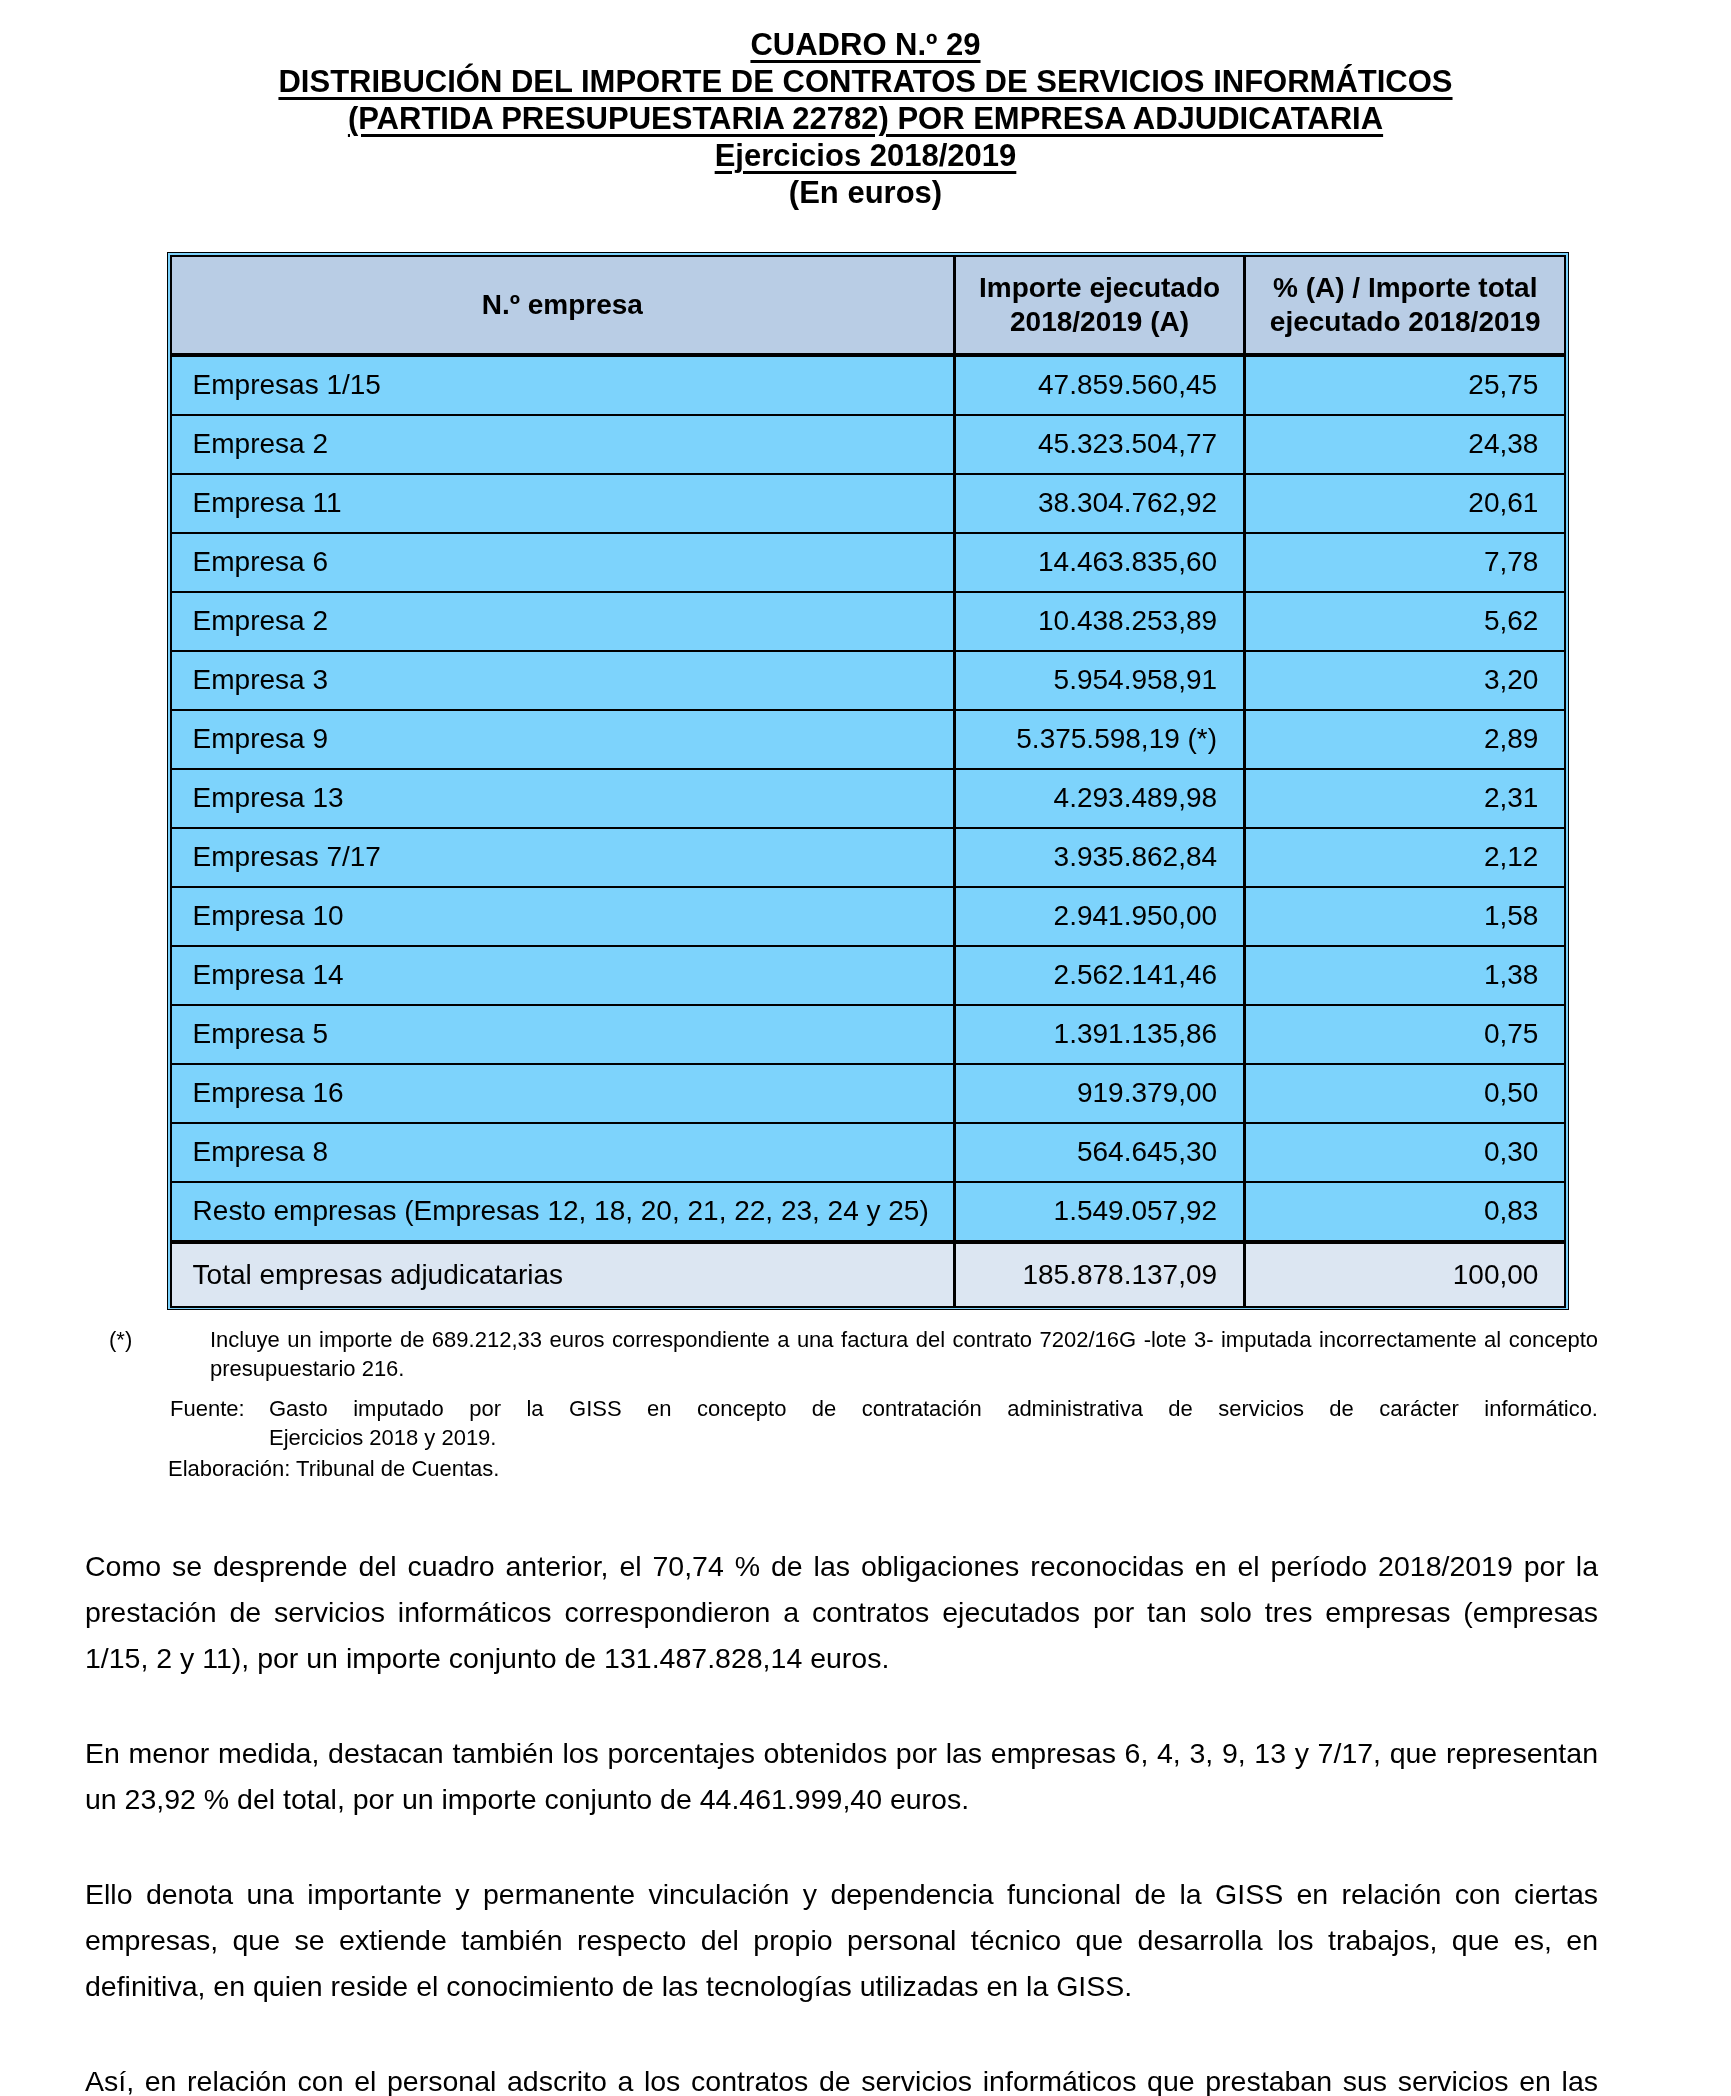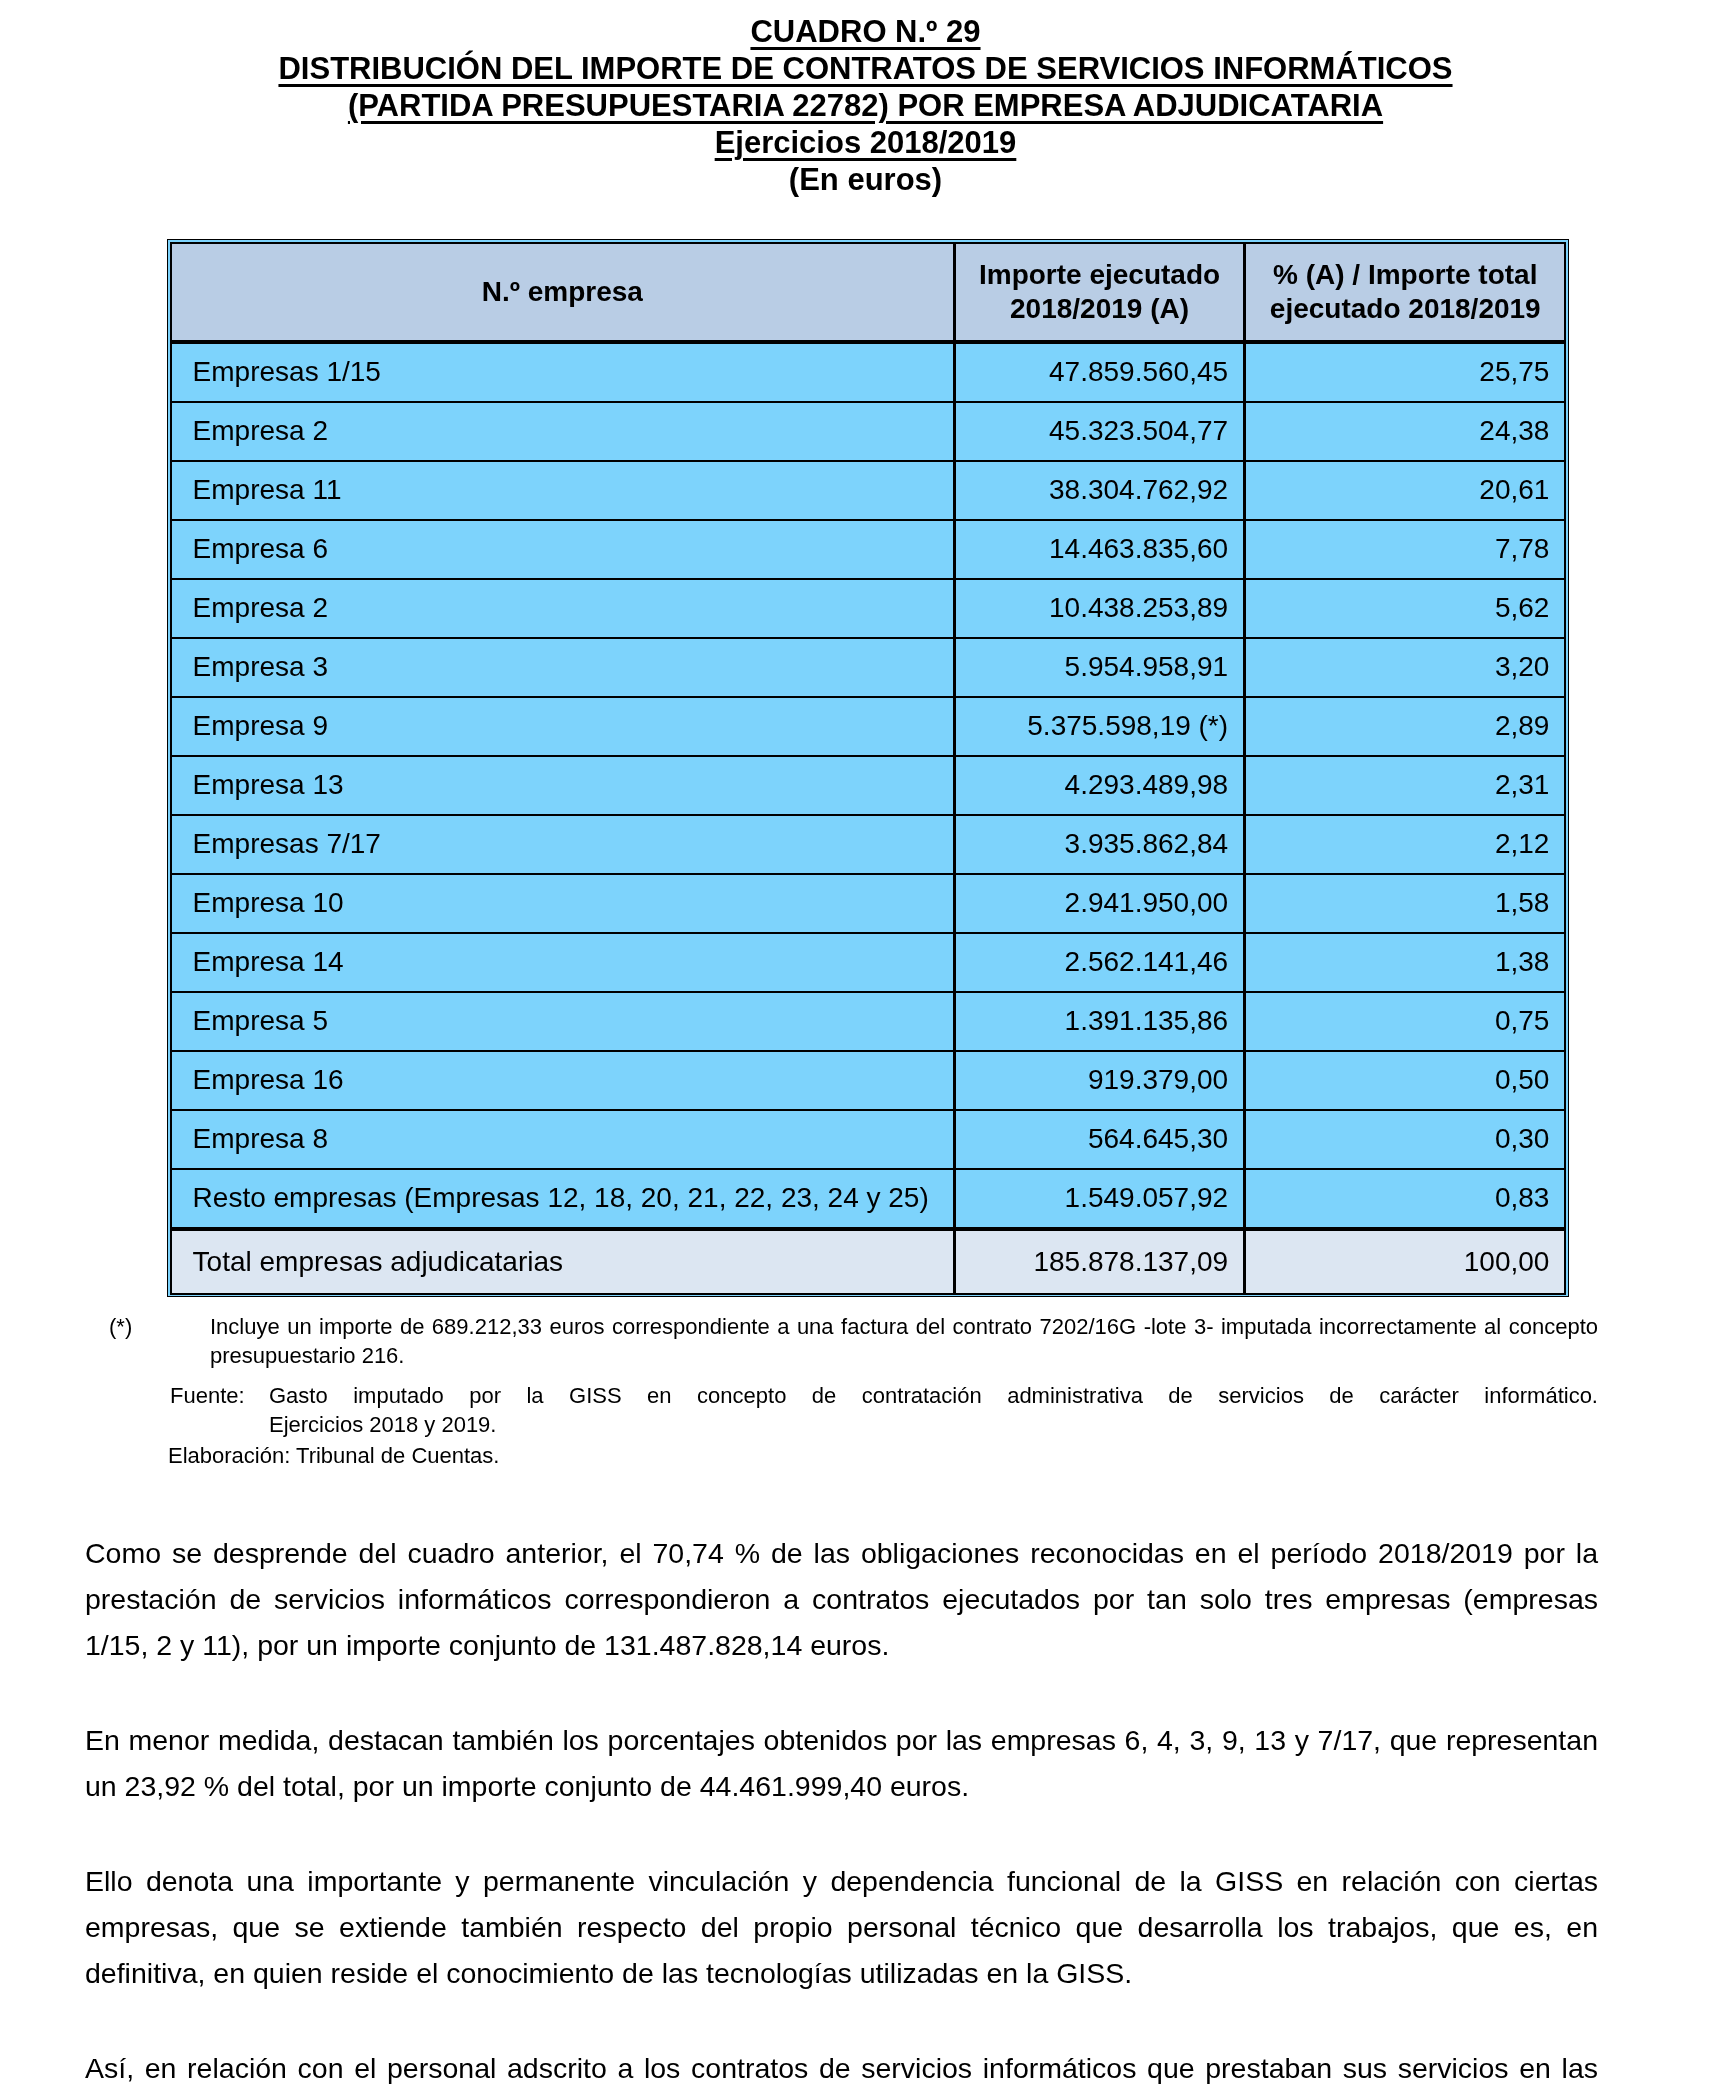--- a/index.html
+++ b/index.html
@@ -5,21 +5,21 @@
   html,body{margin:0;padding:0;background:#ffffff;}
   body{
     width:1731px;height:2097px;overflow:hidden;
     font-family:"Liberation Sans","DejaVu Sans",sans-serif;
     color:#000;
   }
   .page{position:relative;width:1731px;height:2097px;background:#fff;}
 
   
   .title-block{
-    padding-top:13px;
+    padding-top:26px;
     text-align:center;
     font-weight:bold;
     font-size:31px;
     line-height:37px;
   }
   .title-line{display:block;}
   .u{
     text-decoration:underline;
     text-decoration-thickness:3.3px;
     text-underline-offset:4.9px;
@@ -55,21 +55,21 @@
     text-align:center;
     height:96px;
     border-bottom:4.9px solid #000;
     line-height:34px;
     padding:0 4.9px;
   }
   table.data th.c2b, table.data td.c2b{border-left:3.3px solid #000;margin-left:20px;}
   table.data th.c3b, table.data td.c3b{border-left:3.3px solid #000;}
   table.data td{height:55px;}
   td.name{text-align:left;padding-left:21px;}
-  td.num{text-align:right;padding-right:15px;}
+  td.num{text-align:right;padding-right:26px;}
   tr.total td{
     background:var(--total_bg,#DCE6F2);
     font-weight:normal;
     border-top:4.1px solid #000;
     height:60px;
   }
 
   
   .notes{
     margin-left:109px;

